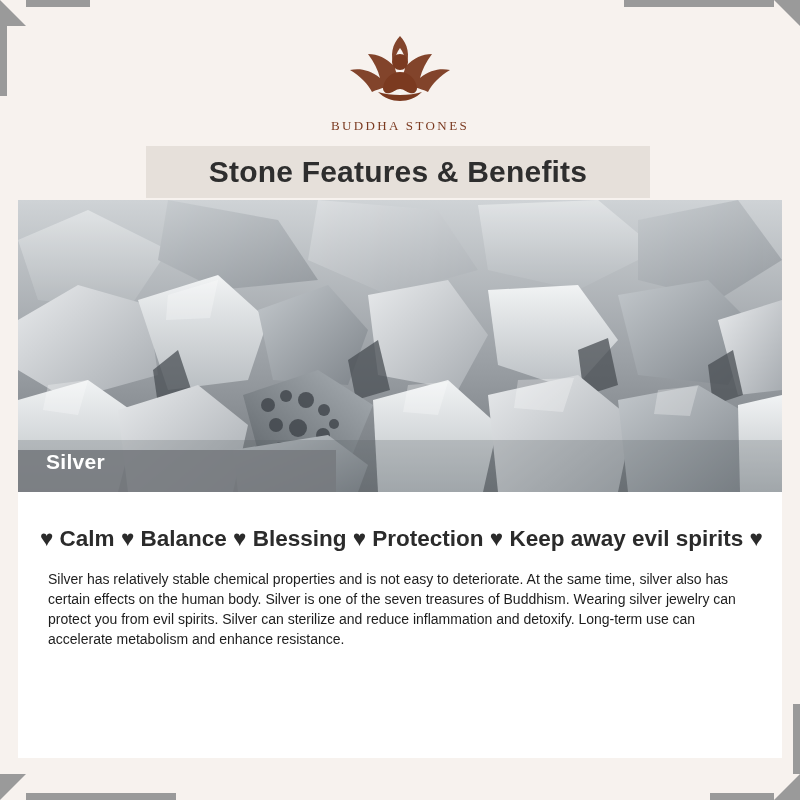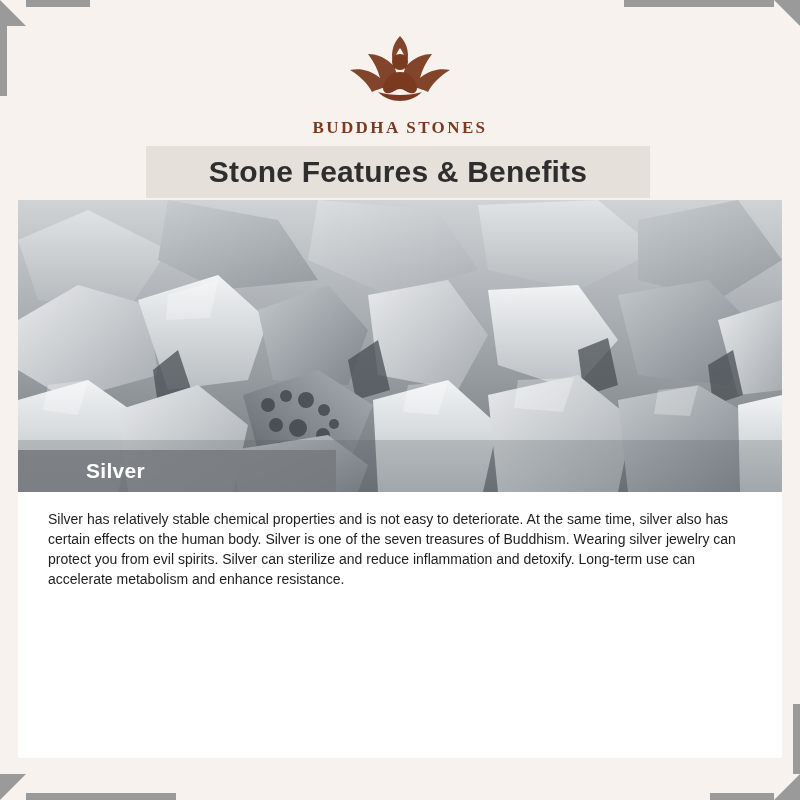--- a/index.html
+++ b/index.html
@@ -56,23 +56,23 @@
   .logo-wrap {
     position: absolute;
     top: 22px; left: 0; right: 0;
     display: flex;
     flex-direction: column;
     align-items: center;
   }
   .logo-mark { width: 160px; height: 90px; display: block; }
   .logo-text {
     margin-top: 6px;
-    font-size: 17px;
+    font-size: 13px;
     letter-spacing: 2.4px;
-    font-weight: 700;
+    font-weight: 400;
     color: #7b3a20;
     font-family: "Liberation Serif", serif;
   }
 
   
   .title-band {
     position: absolute;
     top: 146px; left: 146px;
     width: 504px; height: 52px;
     background: #e6e0da;
@@ -96,22 +96,21 @@
     background: #8d9297;
   }
   .hero svg { display: block; width: 100%; height: 100%; }
 
   .caption {
     position: absolute;
     left: 0; bottom: 0;
     width: 318px; height: 42px;
     background: rgba(118,122,126,0.88);
     display: flex;
-    align-items: center;
-    padding-left: 40px;
+    align-items: flex-start;
   }
   .caption span {
     color: #ffffff;
     font-size: 21px;
     font-weight: 700;
     padding-left: 28px;
     letter-spacing: 0.3px;
   }
 
   
@@ -264,16 +263,17 @@
 
       <rect y="240" width="764" height="52" fill="#585e63" opacity="0.25"></rect>
     </svg>
 
     <div class="caption">
       <span>Silver</span>
     </div>
   </div>
 
   <div class="body-card">
+    <div class="benefits">♥ Calm ♥ Balance ♥ Blessing ♥ Protection ♥ Keep away evil spirits ♥</div>
     <div class="desc">Silver has relatively stable chemical properties and is not easy to deteriorate. At the same time, silver also has certain effects on the human body. Silver is one of the seven treasures of Buddhism. Wearing silver jewelry can protect you from evil spirits. Silver can sterilize and reduce inflammation and detoxify. Long-term use can accelerate metabolism and enhance resistance.</div>
   </div>
 
 </div>
 
 </body></html>

